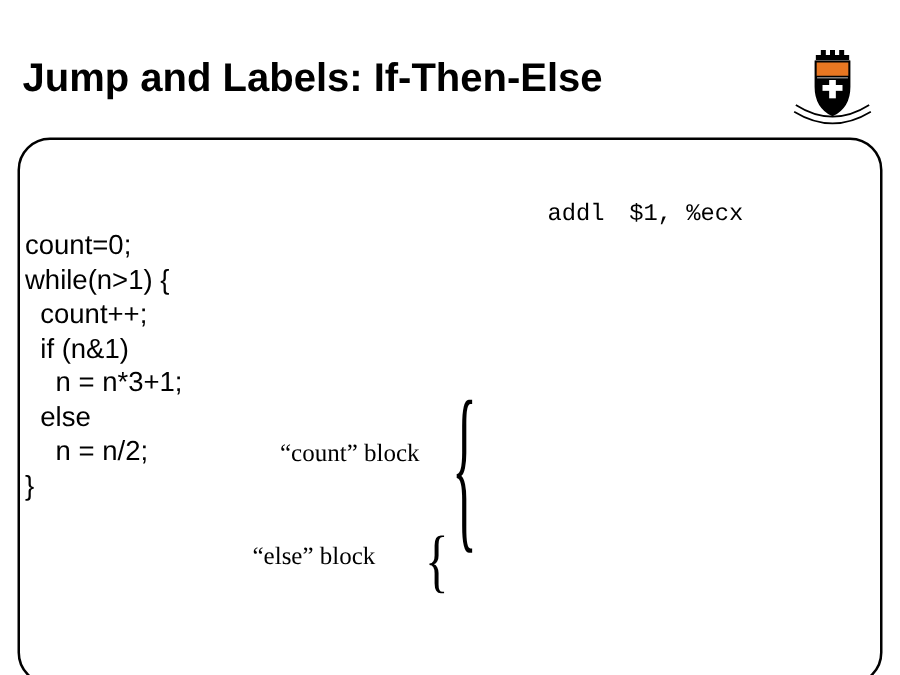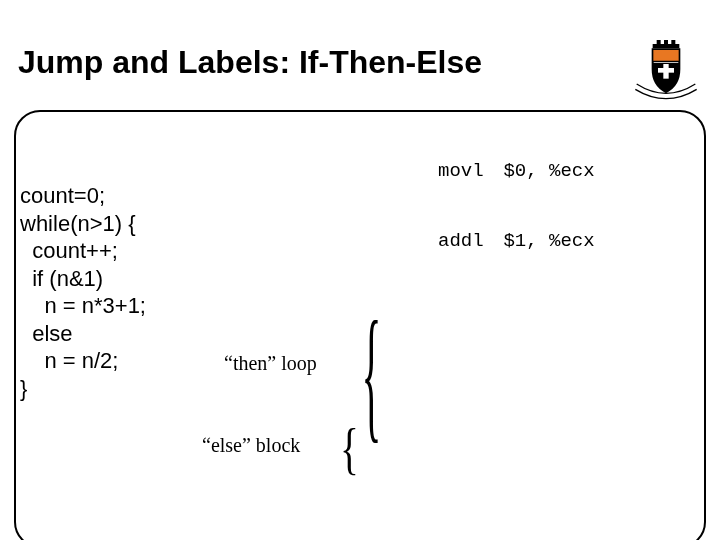--- a/index.html
+++ b/index.html
@@ -121,28 +121,27 @@
 
     <pre class="ccode">count=0;
 while(n&gt;1) {
   count++;
   if (n&amp;1)
     n = n*3+1;
   else
     n = n/2;
 }</pre>
 
-    <div class="annot then-label">“then” loop</div>
+    <div class="annot then-label">“count” block</div>
     <div class="brace brace-then">{</div>
 
     <div class="annot else-label">“else” block</div>
     <div class="brace brace-else">{</div>
 
     <div class="asmcol">
-      <span class="asm-line indentI"><span class="mn">movl</span> <span>$0, %ecx</span></span>
       <span class="asm-line indentI"><span class="mn">addl</span> <span>$1, %ecx</span></span>
       
       
       
       
       
       
       
       
       

